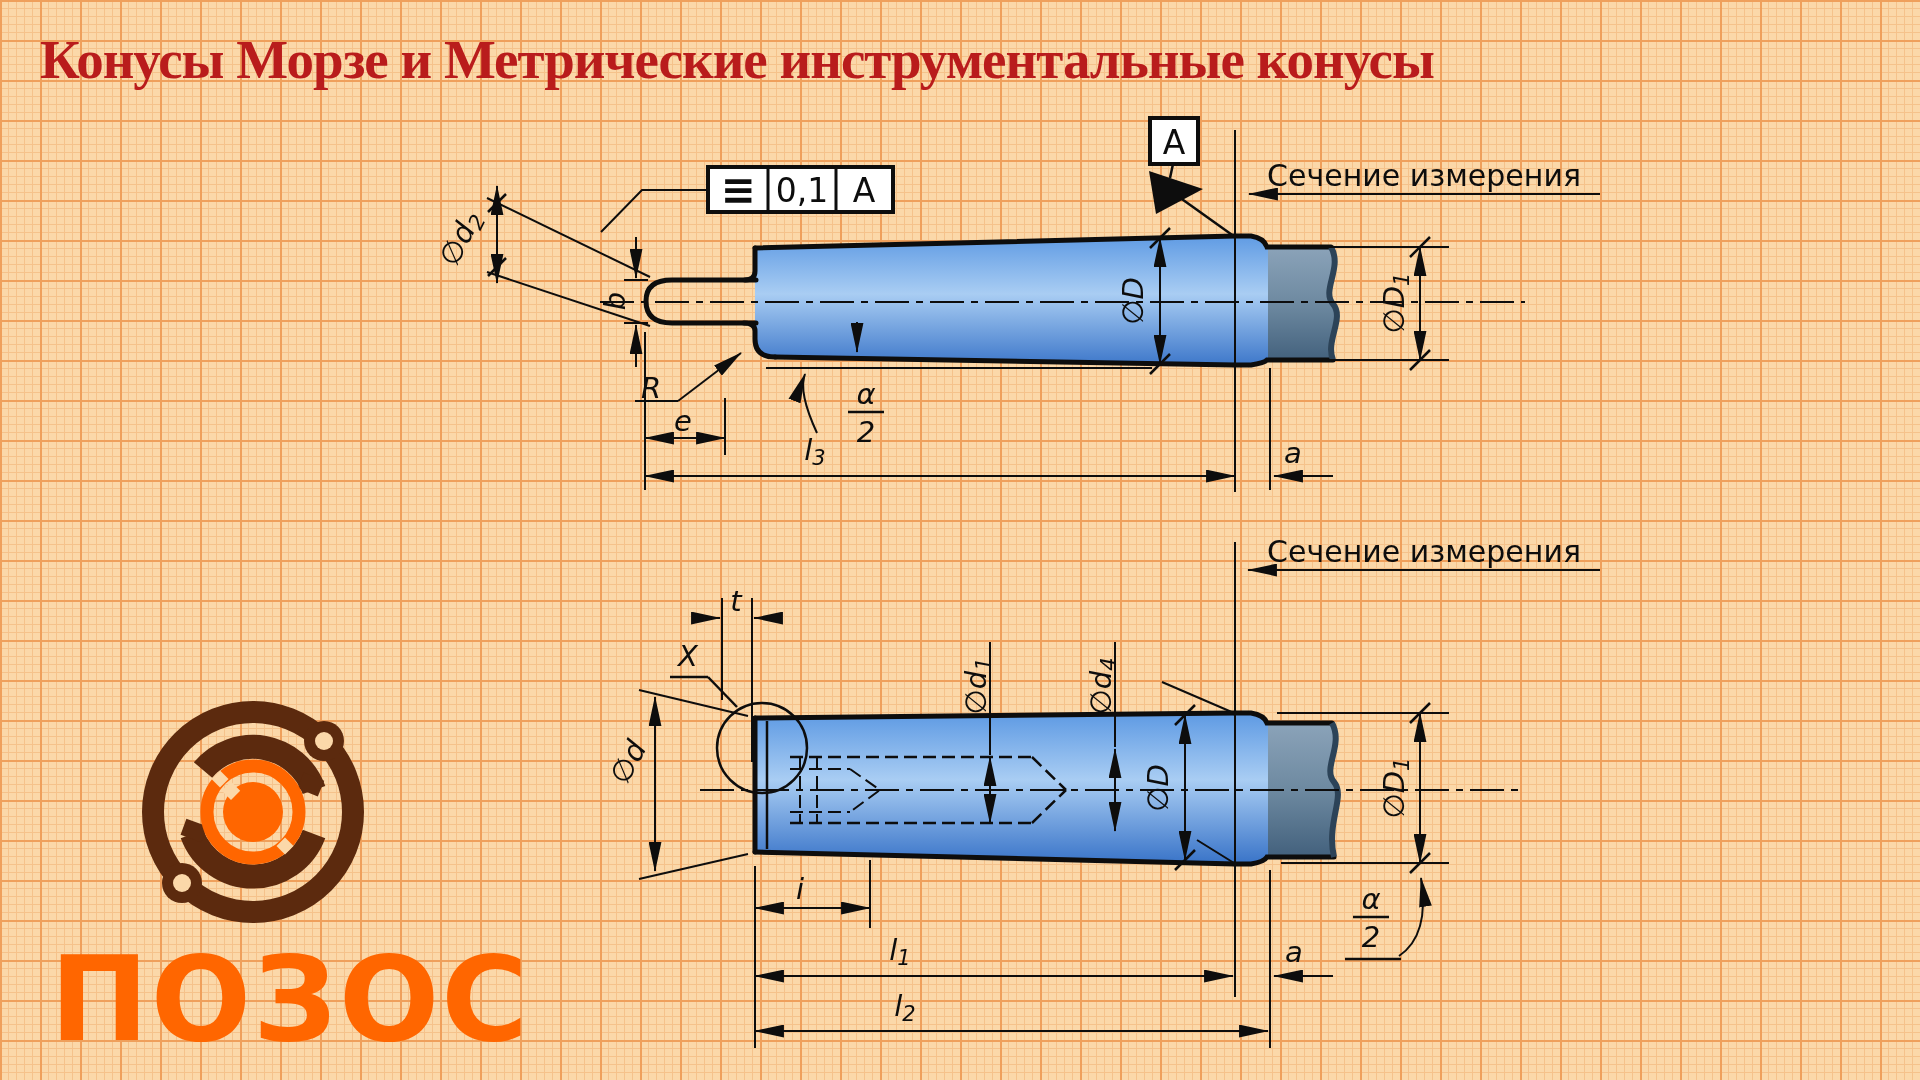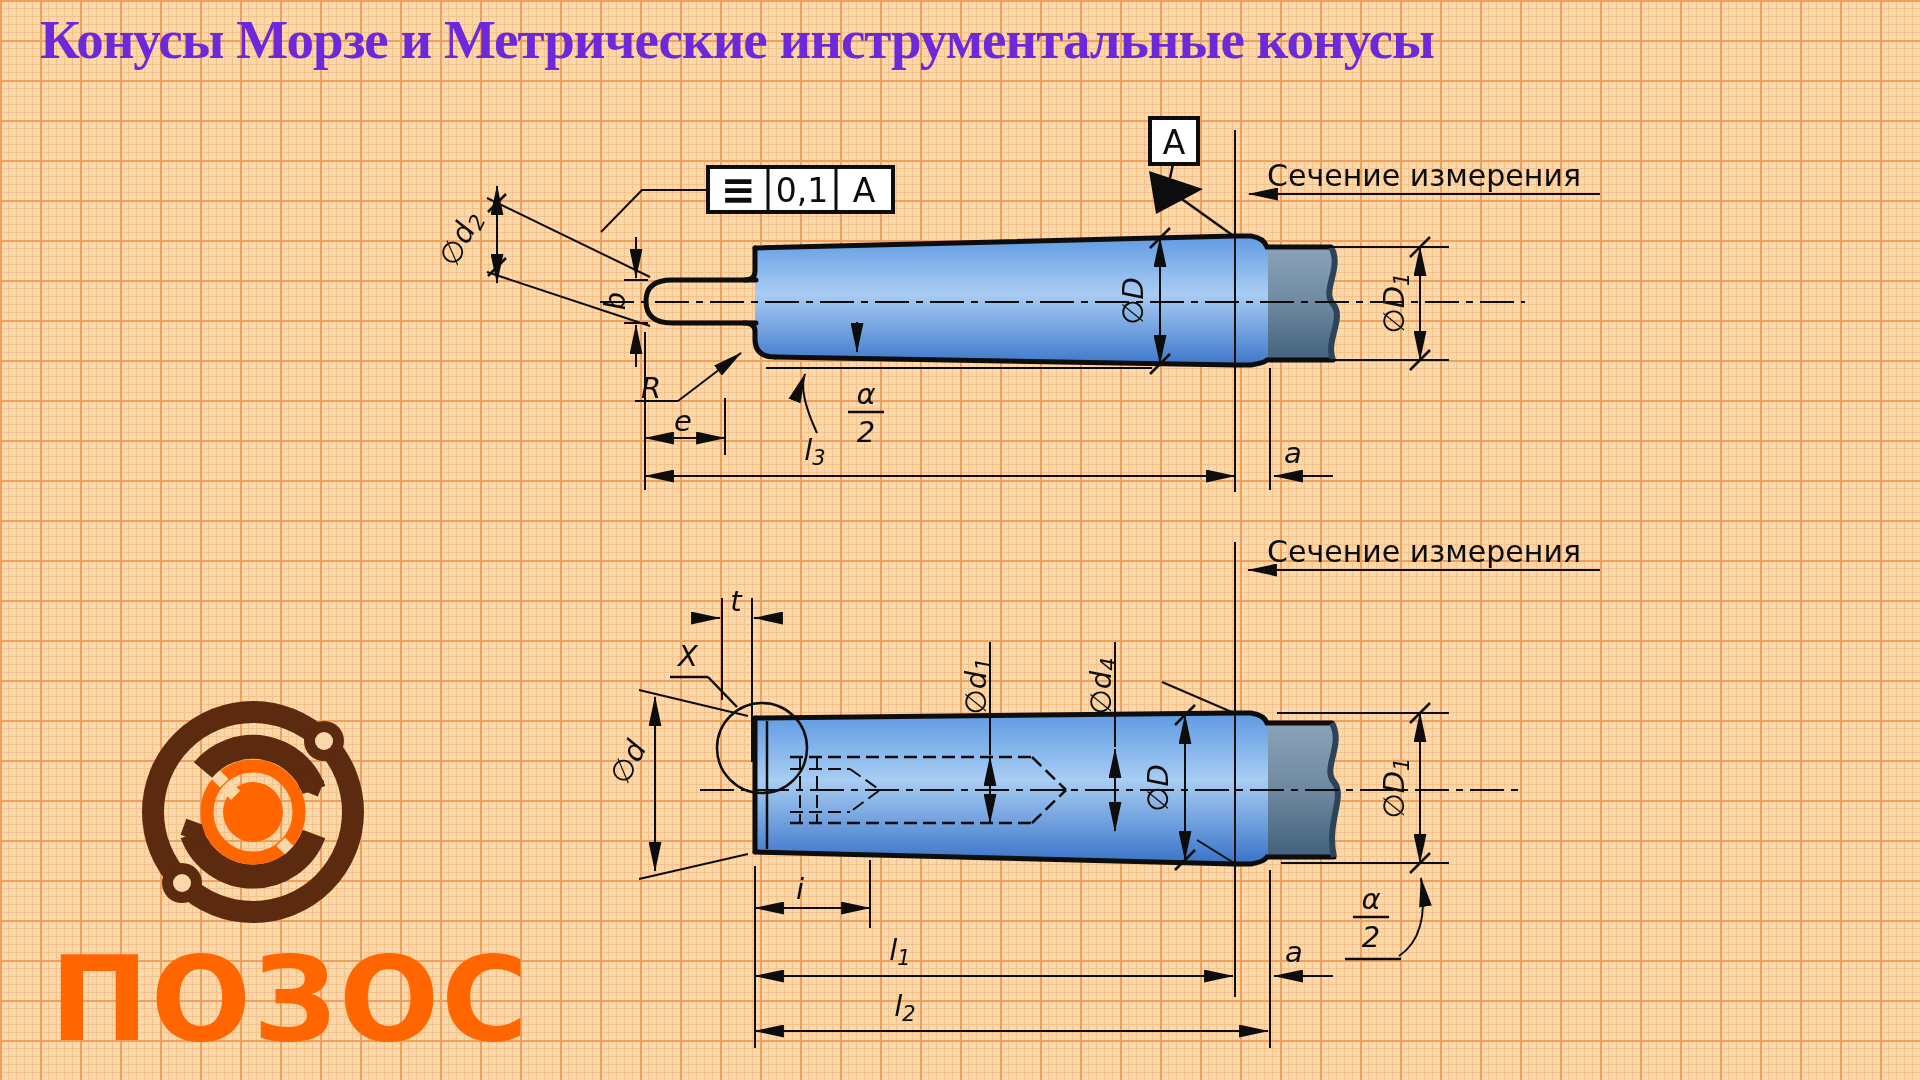--- a/index.html
+++ b/index.html
@@ -8,23 +8,23 @@
     background-color:#fbd8a9;
     background-image:
       linear-gradient(to right,#efa05c 2px,transparent 2px),
       linear-gradient(to bottom,#efa05c 2px,transparent 2px),
       linear-gradient(to right,#f5c28b 1px,transparent 1px),
       linear-gradient(to bottom,#f5c28b 1px,transparent 1px);
     background-size:40px 40px,40px 40px,8px 8px,8px 8px;
     font-family:"DejaVu Sans",sans-serif;
   }
   #title{
-    position:absolute;left:40px;top:8px;width:1388px;
+    position:absolute;left:40px;top:28px;width:1388px;
     font-family:"Liberation Serif",serif;font-weight:bold;
-    font-size:55px;color:#6d28d9;white-space:nowrap;letter-spacing:-1px;
+    font-size:55px;color:#b91c1c;white-space:nowrap;letter-spacing:-1px;
   }
   svg{position:absolute;left:0;top:0;}
   .ol{stroke:#0d0d0d;stroke-width:5;fill:none;stroke-linecap:round;}
   .thin{stroke:#0d0d0d;stroke-width:2;fill:none;}
   .thin25{stroke:#0d0d0d;stroke-width:2.5;fill:none;}
   .dash{stroke:#0d0d0d;stroke-width:2.5;fill:none;stroke-dasharray:13 6;}
   .dash2{stroke:#0d0d0d;stroke-width:2;fill:none;stroke-dasharray:13 6;}
   .cl{stroke:#0d0d0d;stroke-width:2;fill:none;stroke-dasharray:34 7 7 7;}
   .wavy{stroke:#2c4358;stroke-width:6;fill:none;}
   .lbl{font-family:"DejaVu Sans",sans-serif;font-style:italic;font-size:29px;fill:#0d0d0d;text-anchor:middle;dominant-baseline:central;}

